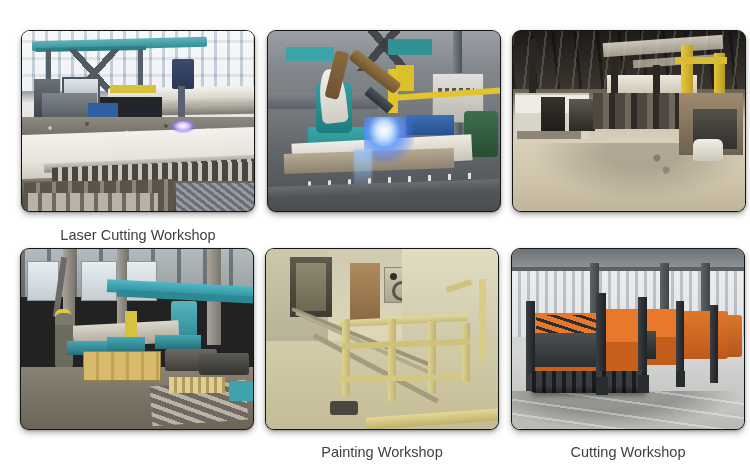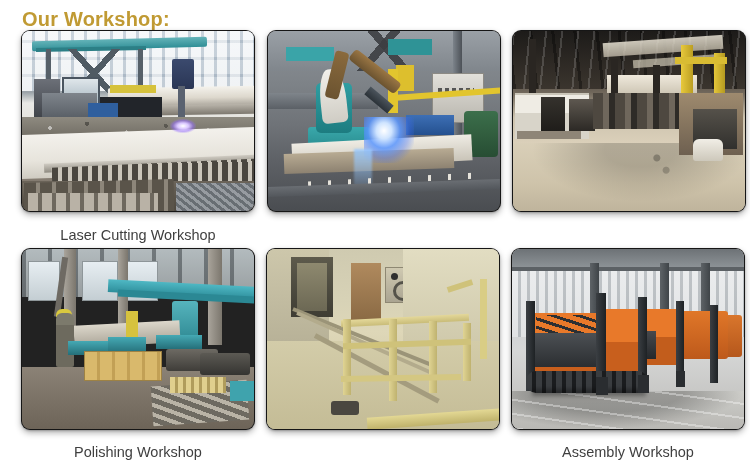--- a/index.html
+++ b/index.html
@@ -656,21 +656,20 @@
     background:
       repeating-linear-gradient(8deg, rgba(255,255,255,0.35) 0 2px, transparent 2px 14px),
       radial-gradient(ellipse at 40% 0%, rgba(0,0,0,0.25) 0 40%, transparent 70%);
   }
 </style>
 </head>
 <body>
 
 <div id="page">
 
-  <div class="page-title">Our Workshop:</div>
 
   <div class="grid">
 
     <div class="row row1">
 
       <div class="cell">
         <div class="card">
           <div class="photo p1">
             <div class="bg-windows"></div>
             <div class="gantry"></div>
@@ -785,21 +784,20 @@
             <div class="teal-stand3"></div>
             <div class="floor4"></div>
             <div class="crate-wood"></div>
             <div class="dark-part1"></div>
             <div class="dark-part2"></div>
             <div class="parts-pile"></div>
             <div class="bolts"></div>
             <div class="teal-box-br"></div>
           </div>
         </div>
-        <div class="caption">Polishing Workshop</div>
       </div>
 
       <div class="cell">
         <div class="card">
           <div class="photo p5">
             <div class="wall-l"></div>
             <div class="door"></div>
             <div class="door-in"></div>
             <div class="brown-panel"></div>
             <div class="ctrl-box"></div>
@@ -816,20 +814,21 @@
             <div class="frame-v3"></div>
             <div class="frame-v4"></div>
             <div class="frame-h2"></div>
             <div class="frame-h3"></div>
             <div class="stand-r1"></div>
             <div class="stand-r2"></div>
             <div class="cart"></div>
             <div class="bottom-beam"></div>
           </div>
         </div>
+        <div class="caption">Painting Workshop</div>
       </div>
 
       <div class="cell">
         <div class="card">
           <div class="photo p6">
             <div class="roof6"></div>
             <div class="roof-beam"></div>
             <div class="wall6"></div>
             <div class="col6a"></div>
             <div class="col6b"></div>
@@ -847,18 +846,18 @@
             <div class="mast4"></div>
             <div class="mast5"></div>
             <div class="floor6"></div>
             <div class="track"></div>
             <div class="track-sh"></div>
             <div class="foot1"></div>
             <div class="foot2"></div>
             <div class="foot3"></div>
           </div>
         </div>
-        <div class="caption">Assembly Workshop</div>
+        <div class="caption">Cutting Workshop</div>
       </div>
 
     </div>
   </div>
 </div>
 
 </body></html>

